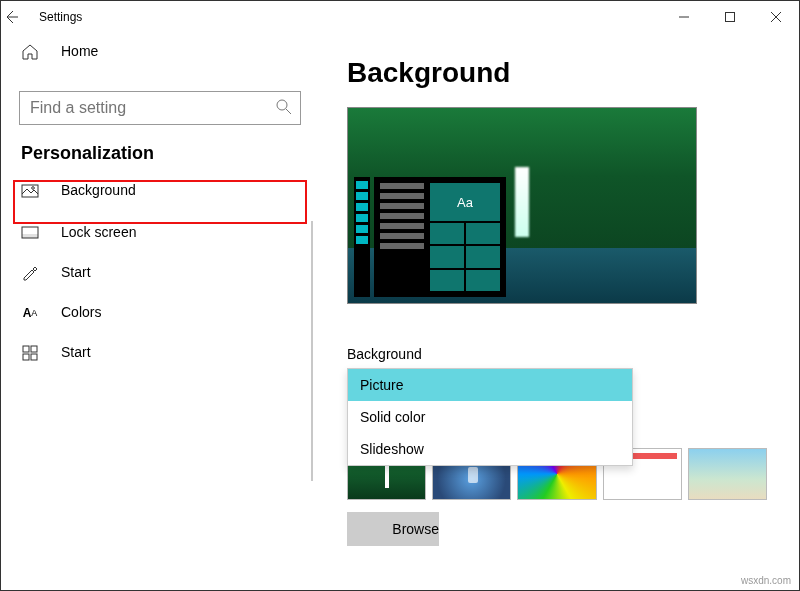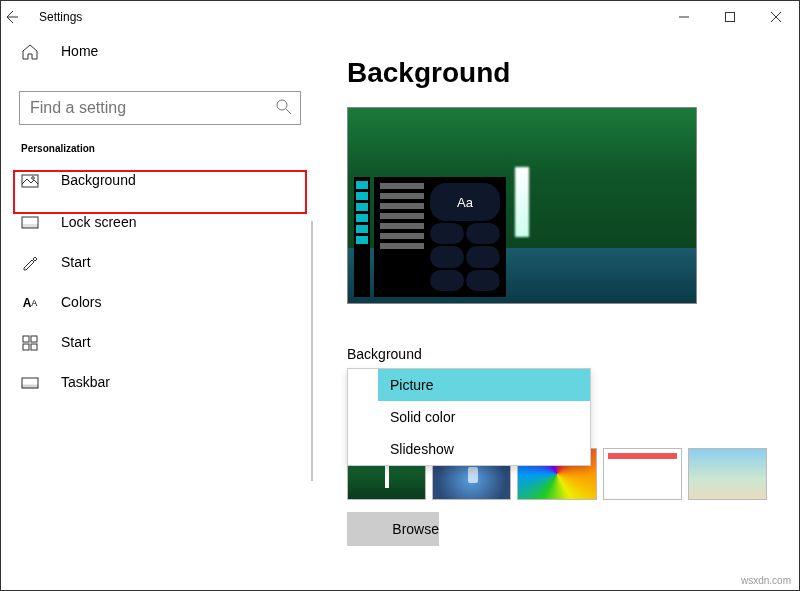--- a/index.html
+++ b/index.html
@@ -12,40 +12,40 @@
     .winbtn { width: 46px; height: 32px; display: flex; align-items: center; justify-content: center; }
     .winbtn svg { stroke: #333; }
     .body { display: flex; height: calc(100% - 32px); }
     .sidebar { width: 318px; padding: 10px 0 0 0; position: relative; }
     .home-row, .nav-row { height: 40px; display: flex; align-items: flex-start; padding-left: 20px; gap: 22px; cursor: default; }
     .home-row .icon, .nav-row .icon { width: 18px; height: 18px; display: flex; align-items: center; justify-content: center; }
     .search-wrap { margin: 8px 18px 14px 18px; }
     .search { width: 100%; height: 34px; border: 1px solid #999; padding: 0 34px 0 10px; font-size: 16px; color: #701a75; background: #fff; }
     .search-box { position: relative; }
     .search-icon { position: absolute; right: 8px; top: 7px; }
-    .section-title { font-weight: 600; font-size: 10px; padding: 4px 0 16px 20px; }
+    .section-title { font-weight: 600; font-size: 18px; padding: 4px 0 16px 20px; }
     .nav-row.selected { border: 2px solid #e11; width: 294px; margin-left: 12px; padding-left: 6px; height: 44px; }
     .divider-scroll { position: absolute; right: 6px; top: 188px; width: 2px; height: 260px; background: #c8c8c8; }
     .main { flex: 1; padding: 24px 28px 0 28px; overflow: hidden; position: relative; }
     .main h1 { font-size: 28px; font-weight: 600; margin-bottom: 18px; }
     .preview { width: 350px; height: 197px; position: relative; border: 1px solid #888; overflow: hidden; }
     .preview-bg { position: absolute; inset: 0; background: linear-gradient(180deg,#1a7a3a 0%,#0f5528 35%,#0a3a1c 100%); }
     .preview-bg::before { content:""; position:absolute; left:50%; top:30%; width:14px; height:70px; background: linear-gradient(#fff,#cfe); transform: translateX(-50%); filter: blur(1px); }
     .preview-bg::after { content:""; position:absolute; left:0; right:0; bottom:0; height:55px; background: linear-gradient(#1a5a6a,#0b3a48); }
     .preview-ui { position:absolute; left:6px; bottom:6px; display:flex; gap:4px; }
     .taskbar-mock { width: 16px; height: 120px; background:#000; display:flex; flex-direction:column; padding:4px 2px; gap:3px; }
     .taskbar-mock span { width:12px; height:8px; background:#00b7c3; }
     .startmenu-mock { width:132px; height:120px; background:#000; padding:6px; display:flex; gap:6px; }
     .sm-left { width:44px; display:flex; flex-direction:column; gap:4px; }
     .sm-left span { height:6px; background:#666; }
     .sm-tiles { flex:1; display:grid; grid-template-columns: 1fr 1fr; grid-template-rows: 38px 1fr 1fr 1fr; gap:2px; }
-    .tile { background:#0f172a;border-radius:16px; }
+    .tile { background:#0f766e; }
     .tile.big { grid-column: 1 / 3; display:flex; align-items:center; justify-content:center; color:#fff; font-size:13px; }
     .label { margin-top: 42px; font-size: 14px; margin-bottom: 6px; }
-    .dropdown { width: 244px; border: 1px solid #ccc; box-shadow: 0 4px 8px rgba(0,0,0,.15); background:#fff; position: relative; z-index: 5; padding-left: 30px; }
+    .dropdown { width: 286px; border: 1px solid #ccc; box-shadow: 0 4px 8px rgba(0,0,0,.15); background:#fff; position: relative; z-index: 5; }
     .dd-item { height: 32px; display:flex; align-items:center; padding: 0 12px; font-size: 14px; }
     .dd-item.sel { background:#65d6e0; }
     .thumbs { display:flex; gap:6px; margin-top: -18px; position: relative; z-index:1; width: 420px; }
     .thumb { width: 80px; height: 52px; border:1px solid #bbb; position:relative; overflow:hidden; }
     .t1 { background: linear-gradient(180deg,#1a7a3a,#0a3a1c); }
     .t1::after{content:"";position:absolute;left:50%;top:30%;width:4px;height:24px;background:#fff;transform:translateX(-50%);}
     .t2 { background: radial-gradient(circle at 50% 60%, #5aa0e0 0%, #2a4a78 70%); }
     .t2::after{content:"";position:absolute;left:35px;top:18px;width:10px;height:16px;background:rgba(255,255,255,.65);border-radius:2px;}
     .t3 { background: conic-gradient(from 30deg,#e33,#f90,#ee0,#2c2,#09f,#70f,#e33); }
     .t4 { background:#fff; }
@@ -158,29 +158,20 @@
             <svg width="18" height="18" viewBox="0 0 18 18">
               <rect x="2" y="2" width="6" height="6" fill="none" stroke="#333"></rect>
               <rect x="10" y="2" width="6" height="6" fill="none" stroke="#333"></rect>
               <rect x="2" y="10" width="6" height="6" fill="none" stroke="#333"></rect>
               <rect x="10" y="10" width="6" height="6" fill="none" stroke="#333"></rect>
             </svg>
           </span>
         <span>Start</span>
       </div>
 
-      <div class="nav-row">
-        <span class="icon">
-            <svg width="18" height="18" viewBox="0 0 18 18">
-              <rect x="1" y="4" width="16" height="10" fill="none" stroke="#333"></rect>
-              <rect x="1" y="11" width="16" height="3" fill="#333" opacity=".2" stroke="#333"></rect>
-            </svg>
-          </span>
-        <span>Taskbar</span>
-      </div>
 
       <div class="divider-scroll"></div>
     </div>
 
     <div class="main">
       <h1>Background</h1>
 
       <div class="preview">
         <div class="preview-bg"></div>
         <div class="preview-ui">

